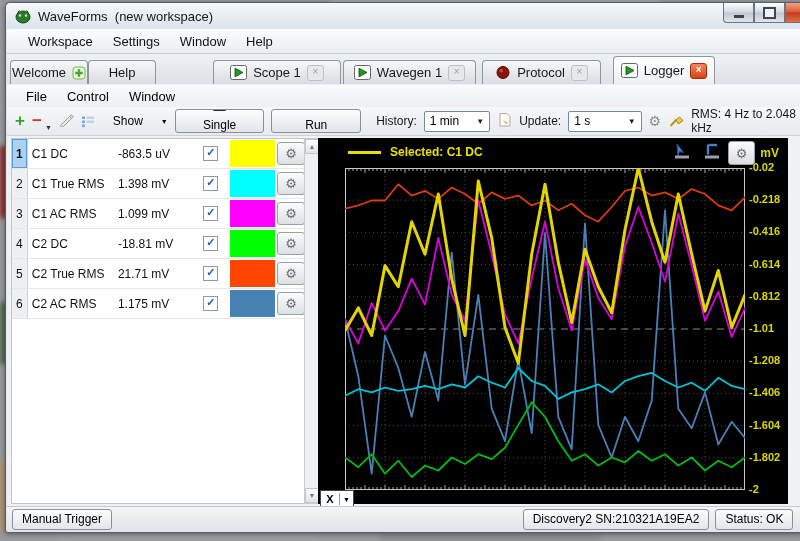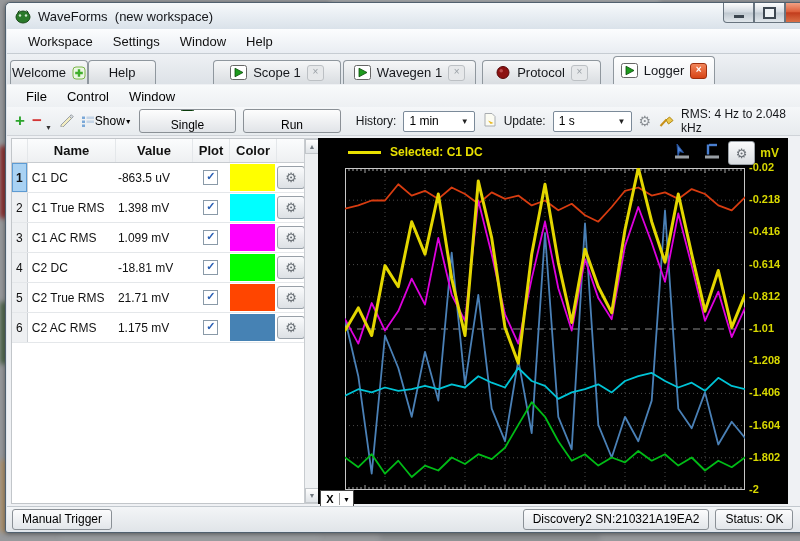--- a/index.html
+++ b/index.html
@@ -229,21 +229,21 @@
     <div class="toolbar">
       <span class="tool-plus">+</span>
       <span class="tool-minus">−</span>
       <span class="tiny-carat">▼</span>
       <span>
         <svg width="15" height="15">
             <path d="M2 13L10.5 4.5l2 2L4 15H2z" fill="#f2ecc0" stroke="#9aa0a6"></path>
             <path d="M10.5 4.5l1.8-1.8 2 2-1.8 1.8z" fill="#d4d8dc" stroke="#9aa0a6"></path>
           </svg>
       </span>
-      <span style="display:flex;align-items:center;gap:0;justify-content:center;">
+      <span style="display:flex;align-items:center;gap:18px;justify-content:center;">
         <svg width="14" height="12">
             <rect x="1" y="1.5" width="3" height="2.5" fill="#7aa8d8"></rect>
             <rect x="5.5" y="1.5" width="7.5" height="2.5" fill="#c4d4e6"></rect>
             <rect x="1" y="5.5" width="3" height="2.5" fill="#7aa8d8"></rect>
             <rect x="5.5" y="5.5" width="7.5" height="2.5" fill="#c4d4e6"></rect>
             <rect x="1" y="9.5" width="3" height="2.5" fill="#7aa8d8"></rect>
           </svg>
         <span>Show</span>
         <span style="font-size:7px;">▼</span>
       </span>
@@ -287,27 +287,20 @@
       <span class="tool-label">RMS: 4 Hz to 2.048 kHz</span>
       <span class="tool-arrow">
         <svg width="18" height="12">
             <path d="M3 4.5h7.5V1.5L16 6l-5.5 4.5V7.5H3z" fill="#3aa63a"></path>
           </svg>
       </span>
     </div>
 
     <div class="content">
       <div class="dtable" id="channel-table">
-          <div class="thead">
-            <div class="th" style="width: 15px;"></div>
-            <div class="th" style="width: 87px;">Name</div>
-            <div class="th" style="width: 76px;">Value</div>
-            <div class="th" style="width: 36px;">Plot</div>
-            <div class="th" style="width: 46px;">Color</div>
-          </div>
           <div class="trow selected">
             <div class="td-num">1</div>
             <div class="td-name">C1 DC</div>
             <div class="td-value">-863.5 uV</div>
             <div class="td-plot">
               <div class="checkbox">✓</div>
             </div>
             <div class="td-color">
               <div class="swatch" style="background: rgb(255, 255, 0);"></div>
             </div>

